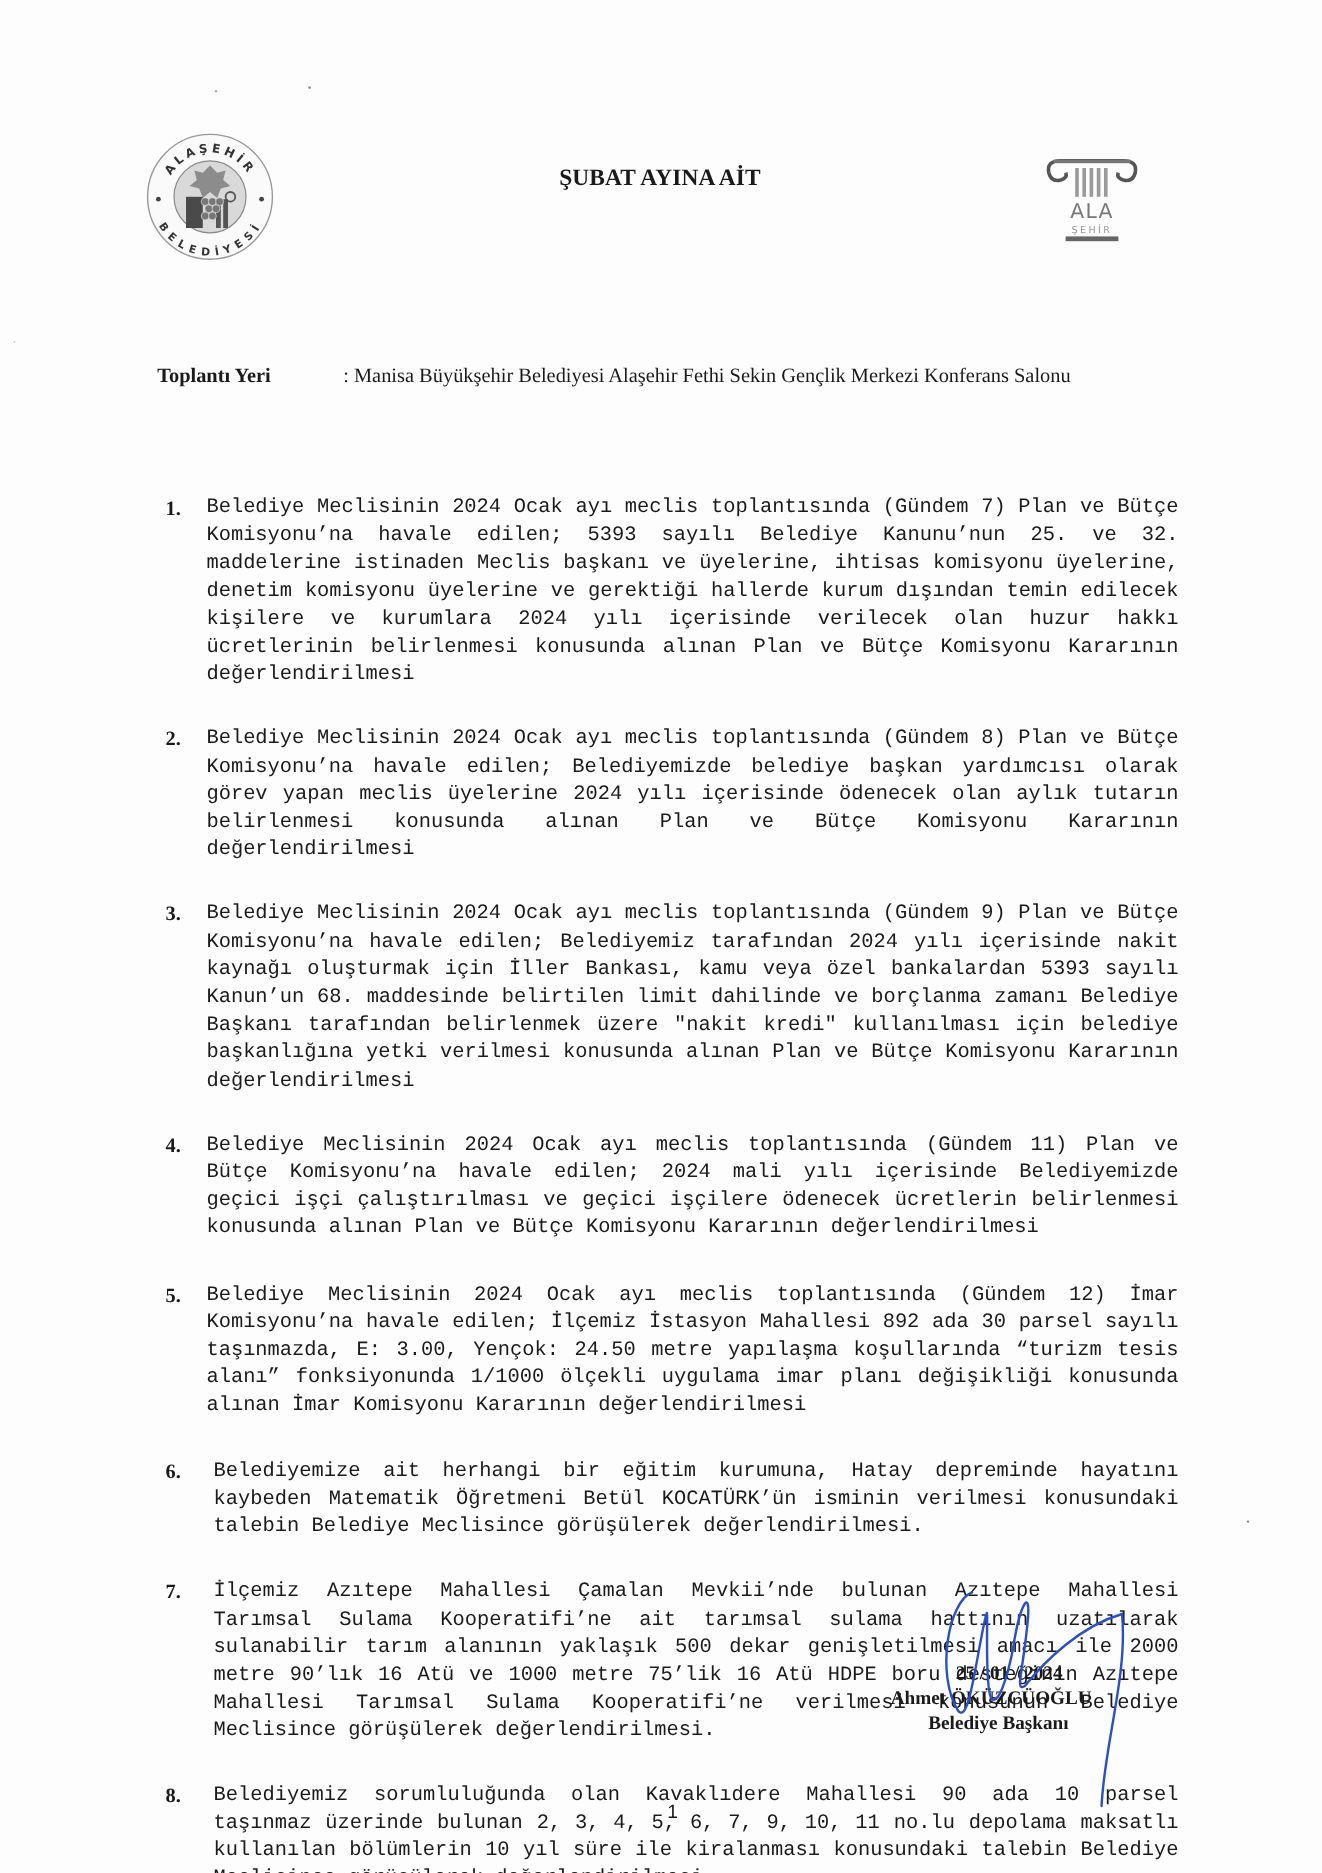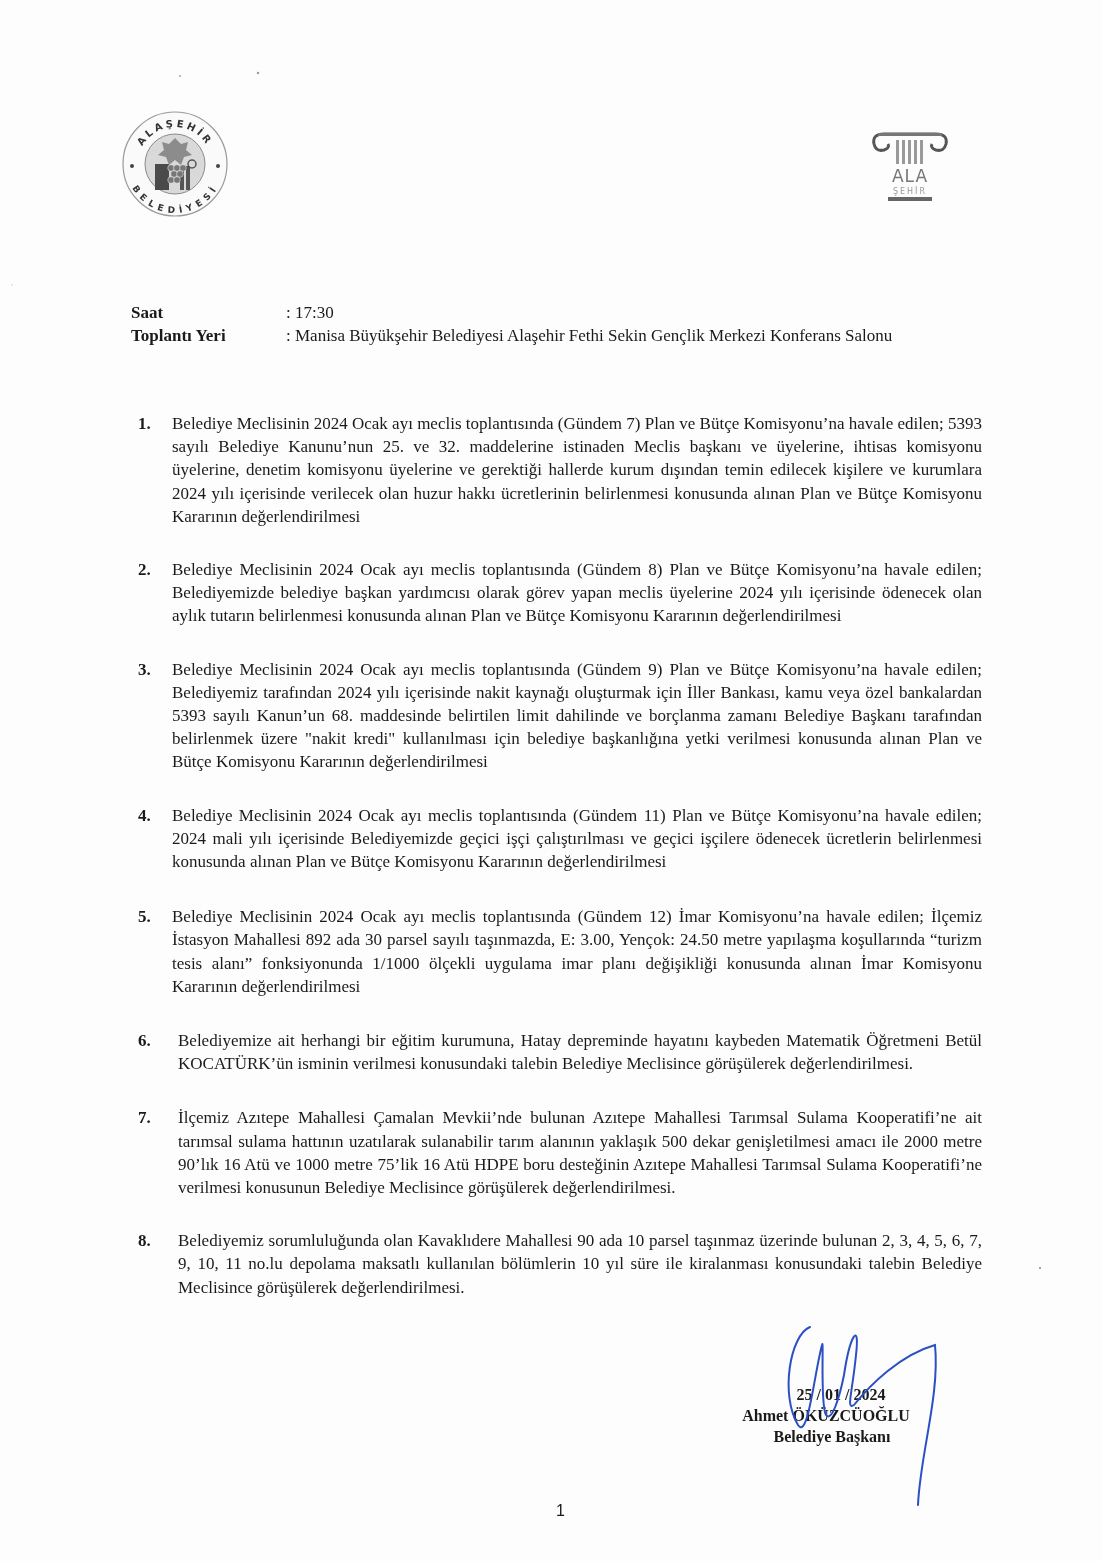--- a/index.html
+++ b/index.html
@@ -21,21 +21,21 @@
   
   .info { position: absolute; left: 131px; top: 301px; font-size: 17px; line-height: 23px; }
   .info-row { display: flex; }
   .info-label { width: 155px; font-weight: bold; }
   .info-value { white-space: nowrap; }
 
   
   .agenda { position: absolute; left: 138px; top: 412px; width: 844px; }
   .item { display: flex; font-size: 17px; line-height: 23.2px; }
   .item-num { width: 34px; flex: none; font-weight: bold; }
-  .item-text { flex: 1; text-align: justify; }
+  .item-text { flex: 1; text-align: justify; font-family: Liberation Mono, monospace; }
   .item.i1 { margin-top: 0; }
   .item.i2 { margin-top: 30px; }
   .item.i3 { margin-top: 30px; }
   .item.i4 { margin-top: 30px; }
   .item.i5 { margin-top: 32px; }
   .item.i6 { margin-top: 31px; }
   .item.i7 { margin-top: 31px; }
   .item.i8 { margin-top: 30px; }
   .item.i6 .item-text, .item.i7 .item-text, .item.i8 .item-text { padding-left: 6px; }
 
@@ -85,43 +85,40 @@
     <circle cx="98" cy="58" r="2" fill="#444"></circle>
     <text font-family="DejaVu Sans, sans-serif" font-size="10" font-weight="bold" fill="#333" letter-spacing="3">
       <textPath href="#arcTop" startOffset="50%" text-anchor="middle">ALAŞEHİR</textPath>
     </text>
     <text font-family="DejaVu Sans, sans-serif" font-size="9" font-weight="bold" fill="#333" letter-spacing="3" dy="8">
       <textPath href="#arcBot" startOffset="50%" text-anchor="middle">BELEDİYESİ</textPath>
     </text>
   </svg>
 
   <div class="title-block">
+    <div>ŞUBAT AYINA AİT</div>
   </div>
 
   <svg class="logo-right" viewBox="0 0 88 78">
     <path d="M8 14 q-2 -10 10 -10 h52 q12 0 10 10 q-2 8 -10 6 q-6 -2 -4 -6" fill="none" stroke="#555" stroke-width="3"></path>
     <path d="M8 14 q2 8 10 6 q6 -2 4 -6" fill="none" stroke="#555" stroke-width="3"></path>
     <rect x="12" y="3" width="64" height="3" fill="#777"></rect>
     <g fill="#9a9a9a">
       <rect x="30" y="10" width="3" height="24"></rect>
         <rect x="36" y="10" width="3" height="24"></rect>
       <rect x="42" y="10" width="3" height="24"></rect>
         <rect x="48" y="10" width="3" height="24"></rect>
       <rect x="54" y="10" width="3" height="24"></rect>
     </g>
     <text x="44" y="52" text-anchor="middle" font-family="DejaVu Sans, sans-serif" font-size="17" fill="#777" font-weight="normal" letter-spacing="1">ALA</text>
     <text x="44" y="64" text-anchor="middle" font-family="DejaVu Sans, sans-serif" font-size="8" fill="#999" letter-spacing="2">ŞEHİR</text>
     <rect x="22" y="67" width="44" height="4" fill="#666"></rect>
   </svg>
 
   <div class="info">
-    <div class="info-row">
-      <span class="info-label">Saat</span>
-      <span class="info-value">: 17:30</span>
-    </div>
     <div class="info-row">
       <span class="info-label">Toplantı Yeri</span>
       <span class="info-value">: Manisa Büyükşehir Belediyesi Alaşehir Fethi Sekin Gençlik Merkezi Konferans Salonu</span>
     </div>
   </div>
 
   <div class="agenda">
     <div class="item i1">
       <span class="item-num">1.</span>
       <span class="item-text">Belediye Meclisinin 2024 Ocak ayı meclis toplantısında (Gündem 7) Plan ve Bütçe Komisyonu’na havale edilen; 5393 sayılı Belediye Kanunu’nun 25. ve 32. maddelerine istinaden Meclis başkanı ve üyelerine, ihtisas komisyonu üyelerine, denetim komisyonu üyelerine ve gerektiği hallerde kurum dışından temin edilecek kişilere ve kurumlara 2024 yılı içerisinde verilecek olan huzur hakkı ücretlerinin belirlenmesi konusunda alınan Plan ve Bütçe Komisyonu Kararının değerlendirilmesi</span>

